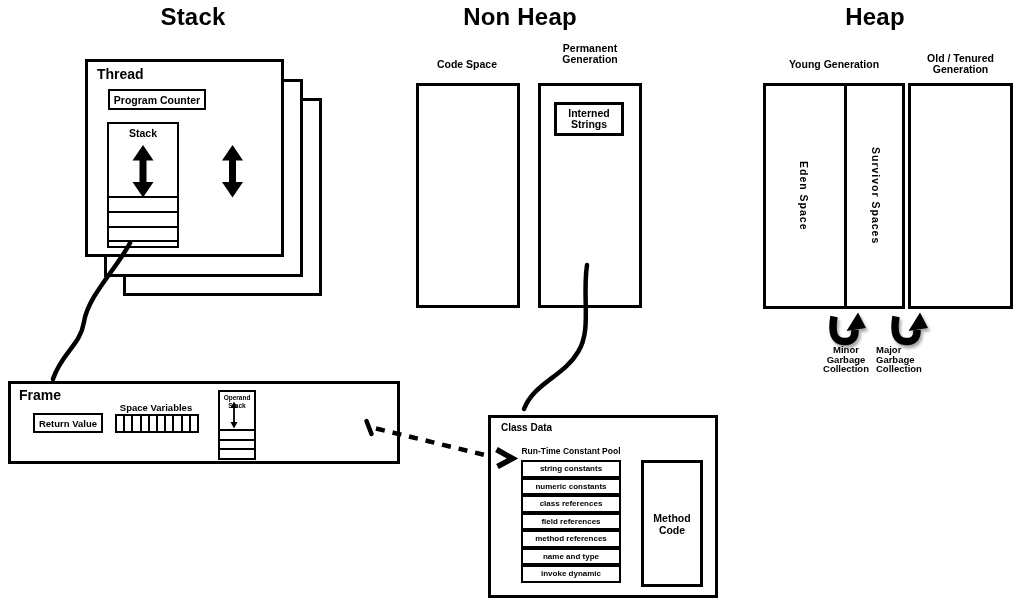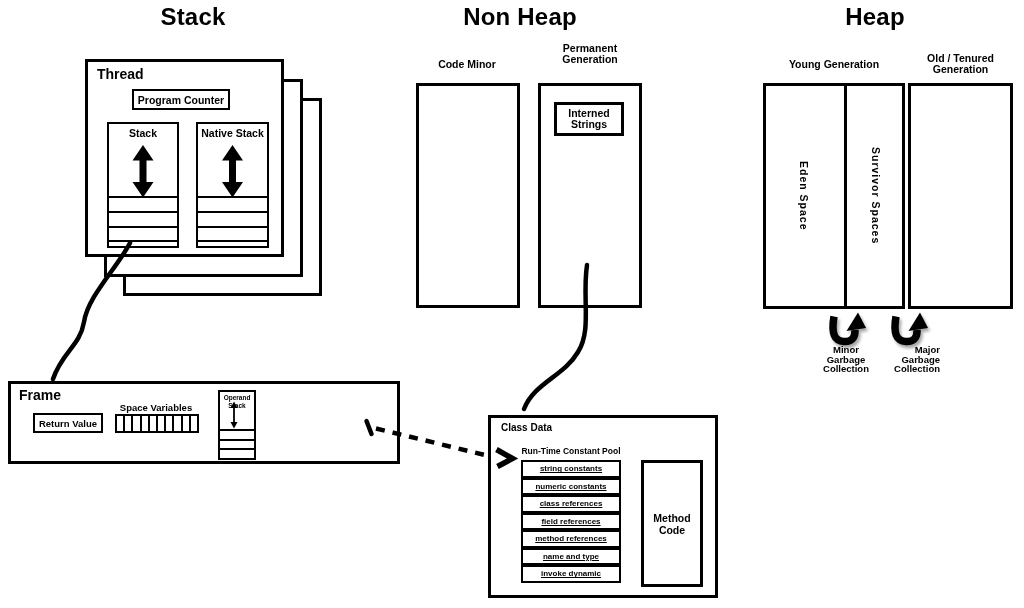--- a/index.html
+++ b/index.html
@@ -34,41 +34,32 @@
 
   <div class="title" style="left:93px;top:3px;width:200px;">Stack</div>
   <div class="title" style="left:420px;top:3px;width:200px;">Non Heap</div>
   <div class="title" style="left:775px;top:3px;width:200px;">Heap</div>
 
   <div class="box" style="left:123px;top:98px;width:199px;height:198px;"></div>
   <div class="box" style="left:104px;top:79px;width:199px;height:198px;"></div>
   <div class="box" style="left:85px;top:59px;width:199px;height:198px;">
     <div class="boxlabel" style="position:absolute;left:9px;top:4px;">Thread</div>
   </div>
-  <div class="box thin center" style="left:108px;top:89px;width:98px;height:21px;font-size:10.5px;font-weight:bold;margin-left:24px;">Program Counter</div>
+  <div class="box thin center" style="left:108px;top:89px;width:98px;height:21px;font-size:10.5px;font-weight:bold;">Program Counter</div>
 
   <div class="box thin" style="left:107px;top:122px;width:72px;height:126px;">
     <div style="position:absolute;left:0;right:0;top:3px;text-align:center;font-size:10.5px;font-weight:bold;">Stack</div>
     <div class="rows">
       <div style="height:15px;"></div>
       <div style="height:15px;"></div>
       <div style="height:14px;"></div>
       <div style="height:6px;"></div>
     </div>
   </div>
 
-  <div class="box thin" style="left:196px;top:122px;width:73px;height:126px;">
-    <div style="position:absolute;left:0;right:0;top:3px;text-align:center;font-size:10.5px;font-weight:bold;white-space:nowrap;">Native Stack</div>
-    <div class="rows">
-      <div style="height:15px;"></div>
-      <div style="height:15px;"></div>
-      <div style="height:14px;"></div>
-      <div style="height:6px;"></div>
-    </div>
-  </div>
 
   <div class="box" style="left:8px;top:381px;width:392px;height:83px;">
     <div class="boxlabel" style="position:absolute;left:8px;top:3px;">Frame</div>
 
     <div class="box thin center" style="left:22px;top:29px;width:70px;height:20px;font-size:9.5px;font-weight:bold;white-space:nowrap;">Return Value</div>
 
     <div style="position:absolute;left:100px;top:18px;width:90px;text-align:center;font-size:9.5px;font-weight:bold;white-space:nowrap;">Space Variables</div>
     <div class="box thin lvcells" style="left:104px;top:30px;width:84px;height:19px;">
       <div></div>
         <div></div>
@@ -86,32 +77,32 @@
       <div style="position:absolute;left:0;right:0;top:2px;text-align:center;font-size:6.5px;font-weight:bold;line-height:7.5px;">Operand Stack</div>
       <div class="rows" style="--b:2px;">
         <div style="height:10px;border-top-width:2px;"></div>
         <div style="height:9px;border-top-width:2px;"></div>
         <div style="height:10px;border-top-width:2px;"></div>
       </div>
     </div>
 
   </div>
 
-  <div class="collabel" style="left:407px;top:59px;width:120px;">Code Minor</div>
+  <div class="collabel" style="left:407px;top:59px;width:120px;">Code Space</div>
   <div class="box" style="left:416px;top:83px;width:104px;height:225px;"></div>
 
   <div class="collabel" style="left:538px;top:43px;width:104px;">Permanent Generation</div>
   <div class="box" style="left:538px;top:83px;width:104px;height:225px;">
     <div class="box center" style="left:13px;top:16px;width:70px;height:34px;font-size:10.5px;font-weight:bold;line-height:11.5px;">Interned Strings</div>
   </div>
 
   <div class="box" style="left:488px;top:415px;width:230px;height:183px;">
     <div style="position:absolute;left:10px;top:4px;font-size:10px;font-weight:bold;">Class Data</div>
     <div style="position:absolute;left:28px;top:28px;width:104px;text-align:center;font-size:8.5px;font-weight:bold;white-space:nowrap;">Run-Time Constant Pool</div>
-    <div style="position:absolute;left:30px;top:42px;width:100px;text-decoration:underline;">
+    <div style="position:absolute;left:30px;top:42px;width:100px;">
       <div class="poolrow">string constants</div>
       <div class="poolrow">numeric constants</div>
       <div class="poolrow">class references</div>
       <div class="poolrow">field references</div>
       <div class="poolrow">method references</div>
       <div class="poolrow">name and type</div>
       <div class="poolrow">invoke dynamic</div>
     </div>
     <div class="box center" style="left:150px;top:42px;width:62px;height:127px;font-size:10.5px;font-weight:bold;line-height:12px;padding:0 4px;">Method Code</div>
   </div>
@@ -124,21 +115,21 @@
   </div>
   <div class="abs center" style="left:763px;top:83px;width:81px;height:226px;">
     <span class="vtext">Eden Space</span>
   </div>
   <div class="abs center" style="left:846px;top:83px;width:59px;height:226px;">
     <span class="vtext">Survivor Spaces</span>
   </div>
   <div class="box" style="left:908px;top:83px;width:105px;height:226px;"></div>
 
   <div style="position:absolute;left:814px;top:345px;width:64px;text-align:center;font-size:9.5px;font-weight:bold;line-height:9.5px;">Minor Garbage Collection</div>
-  <div style="position:absolute;left:876px;top:345px;width:64px;text-align:right;font-size:9.5px;font-weight:bold;line-height:9.5px;">Major Garbage Collection</div>
+  <div style="position:absolute;left:876px;top:345px;width:64px;text-align:left;font-size:9.5px;font-weight:bold;line-height:9.5px;">Major Garbage Collection</div>
 
   <svg width="1024" height="608" viewBox="0 0 1024 608">
 
     <polygon points="143,145 132.5,160.5 139.5,160.5 139.5,182 132.5,182 143,197.5 153.5,182 146.5,182 146.5,160.5 153.5,160.5" fill="#000"></polygon>
     <polygon points="232.5,145 222,160.5 229,160.5 229,182 222,182 232.5,197.5 243,182 236,182 236,160.5 243,160.5" fill="#000"></polygon>
 
     <path d="M 130 243 C 117 268, 88 296, 84 322 C 80 346, 62 352, 53 379" fill="none" stroke="#000" stroke-width="4.5" stroke-linecap="round"></path>
 
     <path d="M 587 265 C 582 298, 592 330, 578 352 C 564 376, 534 383, 524 409" fill="none" stroke="#000" stroke-width="4.5" stroke-linecap="round"></path>
 

